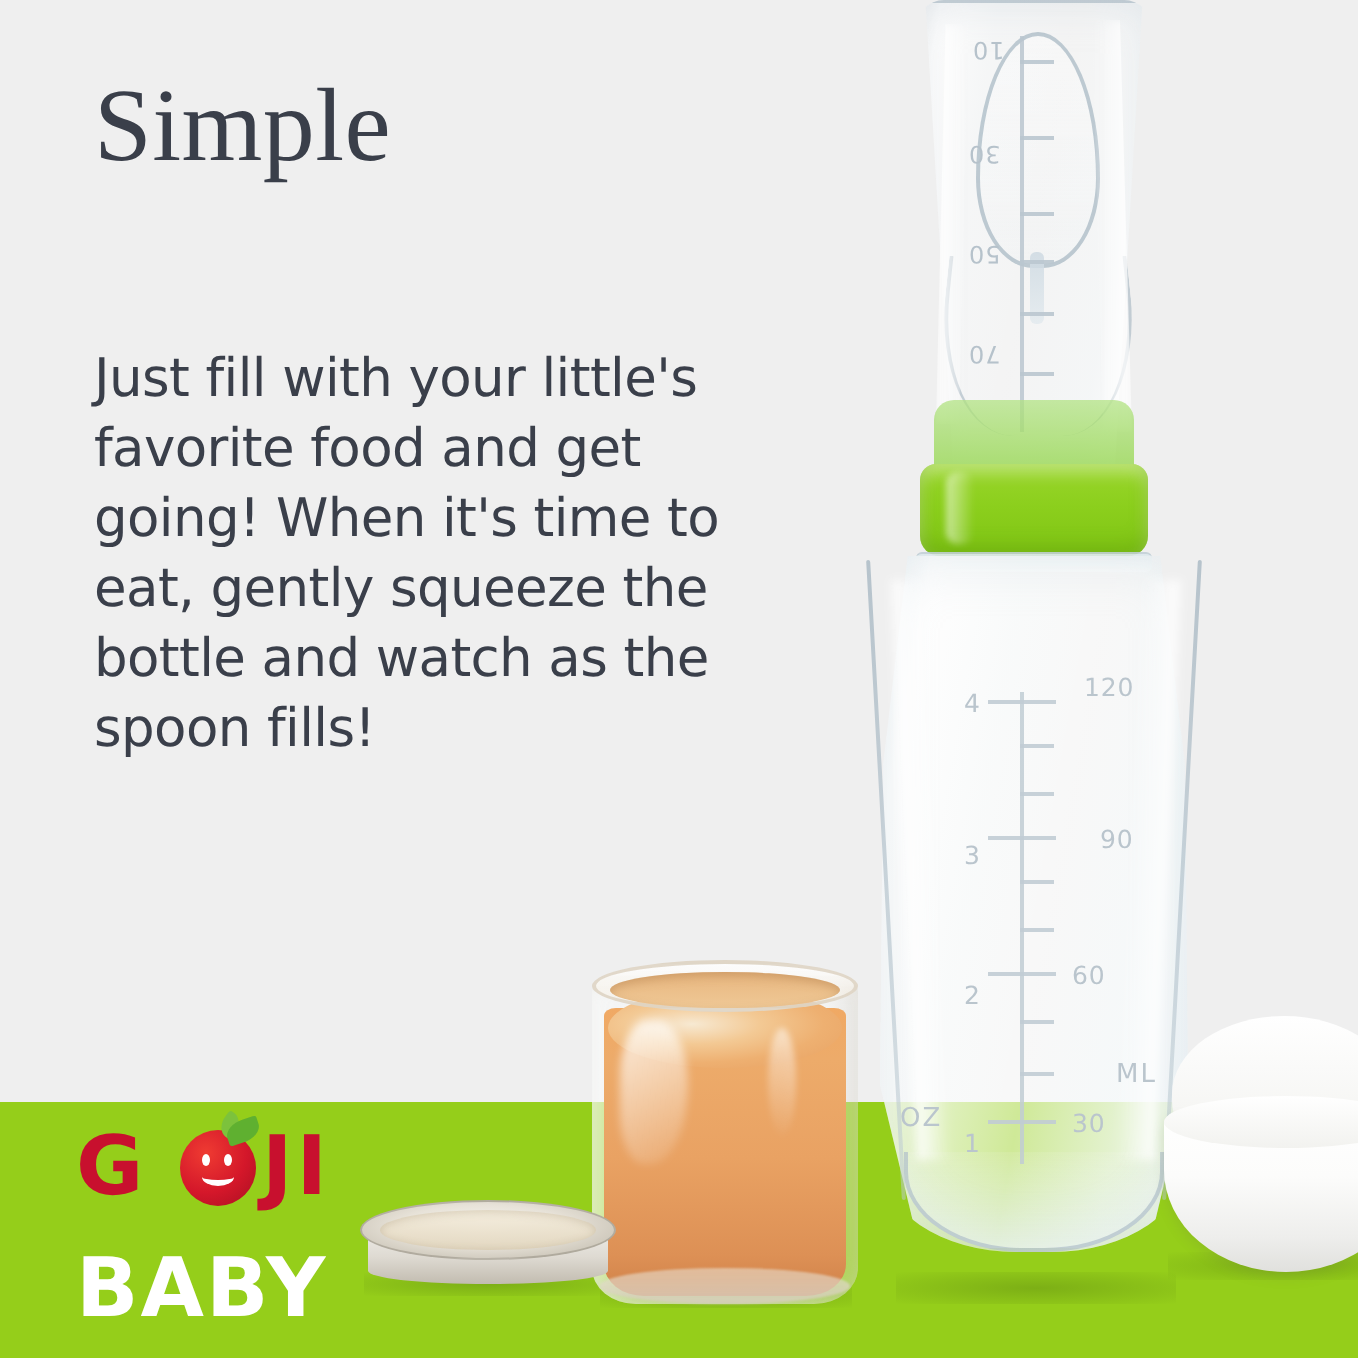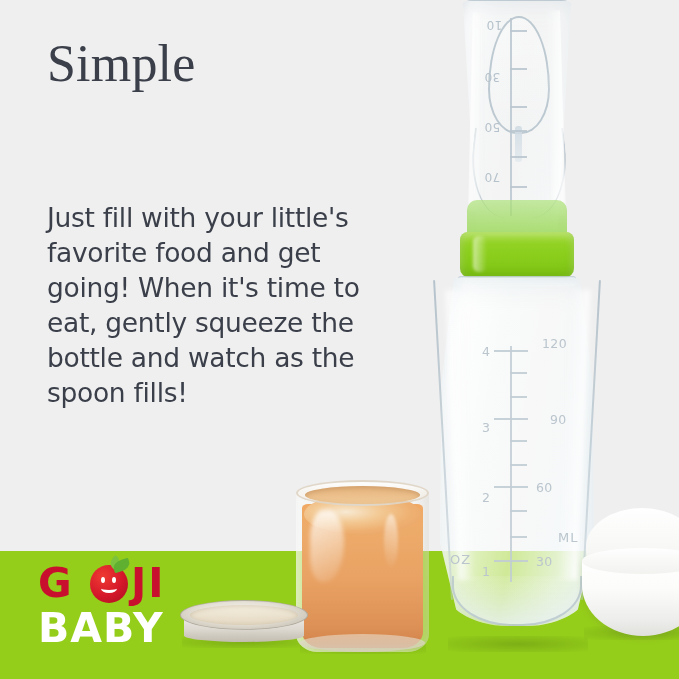--- a/index.html
+++ b/index.html
@@ -25,21 +25,20 @@
     font-size:52px; line-height:56px; color:#3a3f4a; letter-spacing:0.2px;
   }
   .headline .l2 { display:block; }
 
   
   .body-copy {
     position:absolute; left:47px; top:172px; width:318px; z-index:6;
     font-family:"DejaVu Sans", sans-serif;
     font-size:26.5px; line-height:35px; color:#3a3f4a; font-weight:400;
     letter-spacing:-0.3px;
-    margin-top:28px;
   }
 
   
   .logo { position:absolute; left:38px; top:561px; z-index:8; width:170px; height:92px; }
   .logo-goji {
     position:relative; height:45px; width:160px;
     font-family:"DejaVu Sans", sans-serif; font-weight:700;
     font-size:41px; color:#c8102e; letter-spacing:2px; line-height:45px;
   }
   .goji-g { position:absolute; left:0; top:0; }
@@ -58,21 +57,21 @@
     background:#7cc23c; border-radius:70% 15% 70% 15%;
     transform:rotate(-52deg);
   }
   .eye { position:absolute; width:4px; height:6px; border-radius:50%; background:#ffffff; top:12px; }
   .eye.l { left:11px; } .eye.r { left:22px; }
   .smile {
     position:absolute; left:11px; top:19px; width:16px; height:9px;
     border-bottom:3px solid #ffffff; border-radius:0 0 50% 50%;
   }
   .logo-baby {
-    margin-top:0;
+    margin-top:16px;
     font-family:"DejaVu Sans", sans-serif; font-weight:700;
     font-size:41px; color:#ffffff; letter-spacing:1px; line-height:45px;
   }
 
   
   .bottle-wrap { position:absolute; left:418px; top:-22px; width:196px; height:680px; z-index:5; }
 
   
   .cap {
     position:absolute; left:40px; top:22px; width:118px; height:240px;

